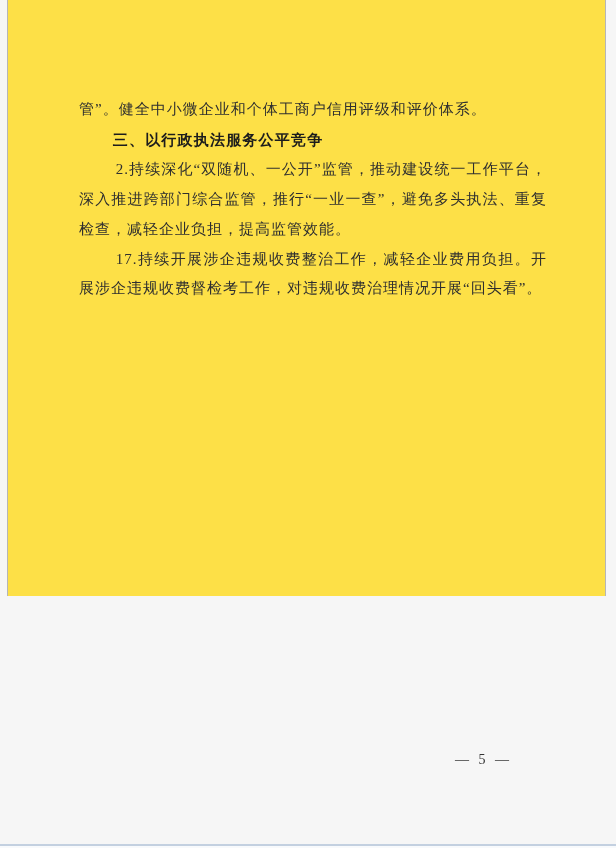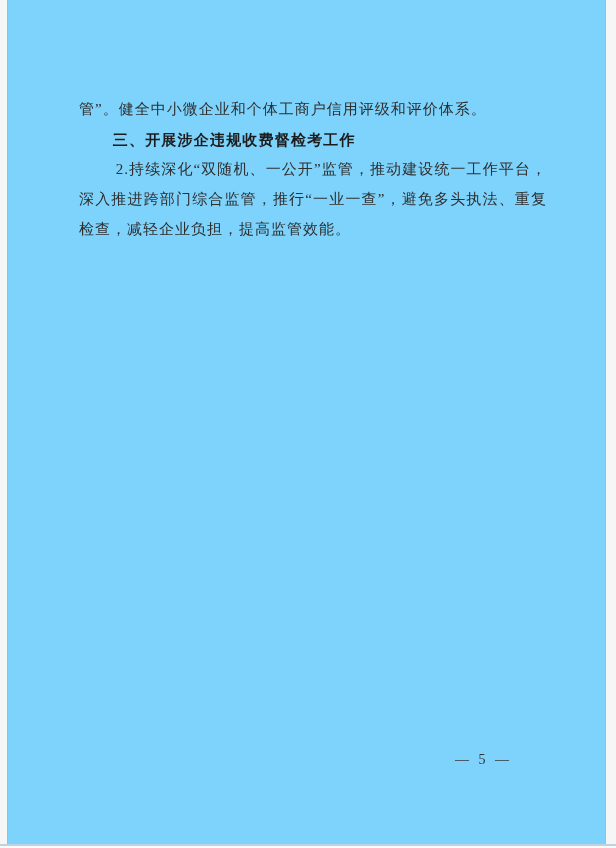--- a/index.html
+++ b/index.html
@@ -12,23 +12,23 @@
     position: relative;
     background: #f6f6f6;
     overflow: hidden;
     font-family: "Liberation Serif", "DejaVu Serif", serif;
   }
   .page {
     position: absolute;
     left: 7px;
     top: 0;
     width: 599px;
-    height: 844px;
+    height: 596px;
     box-sizing: border-box;
-    background: #7dd3fc;
+    background: #fde047;
     border-left: 1px solid #b6b6b6;
     border-right: 1px solid #b6b6b6;
   }
   .content {
     position: absolute;
     left: 71px;
     top: 95px;
     width: 468px;
     color: #2f2f2f;
     font-size: 15px;
@@ -78,20 +78,21 @@
     height: 2px;
     background: #f8fafc;
   }
 </style>
 </head>
 <body>
 
 <div class="page">
   <div class="content">
     <p class="cont">管”。健全中小微企业和个体工商户信用评级和评价体系。</p>
-    <p class="heading">三、开展涉企违规收费督检考工作</p>
+    <p class="heading">三、以行政执法服务公平竞争</p>
     <p class="para">2.持续深化“双随机、一公开”监管，推动建设统一工作平台，深入推进跨部门综合监管，推行“一业一查”，避免多头执法、重复检查，减轻企业负担，提高监管效能。</p>
+    <p class="para">17.持续开展涉企违规收费整治工作，减轻企业费用负担。开展涉企违规收费督检考工作，对违规收费治理情况开展“回头看”。</p>
   </div>
   <div class="page-number">— 5 —</div>
 </div>
 
 <div class="bottom-edge"></div>
 <div class="below-edge"></div>
 
 </body></html>

